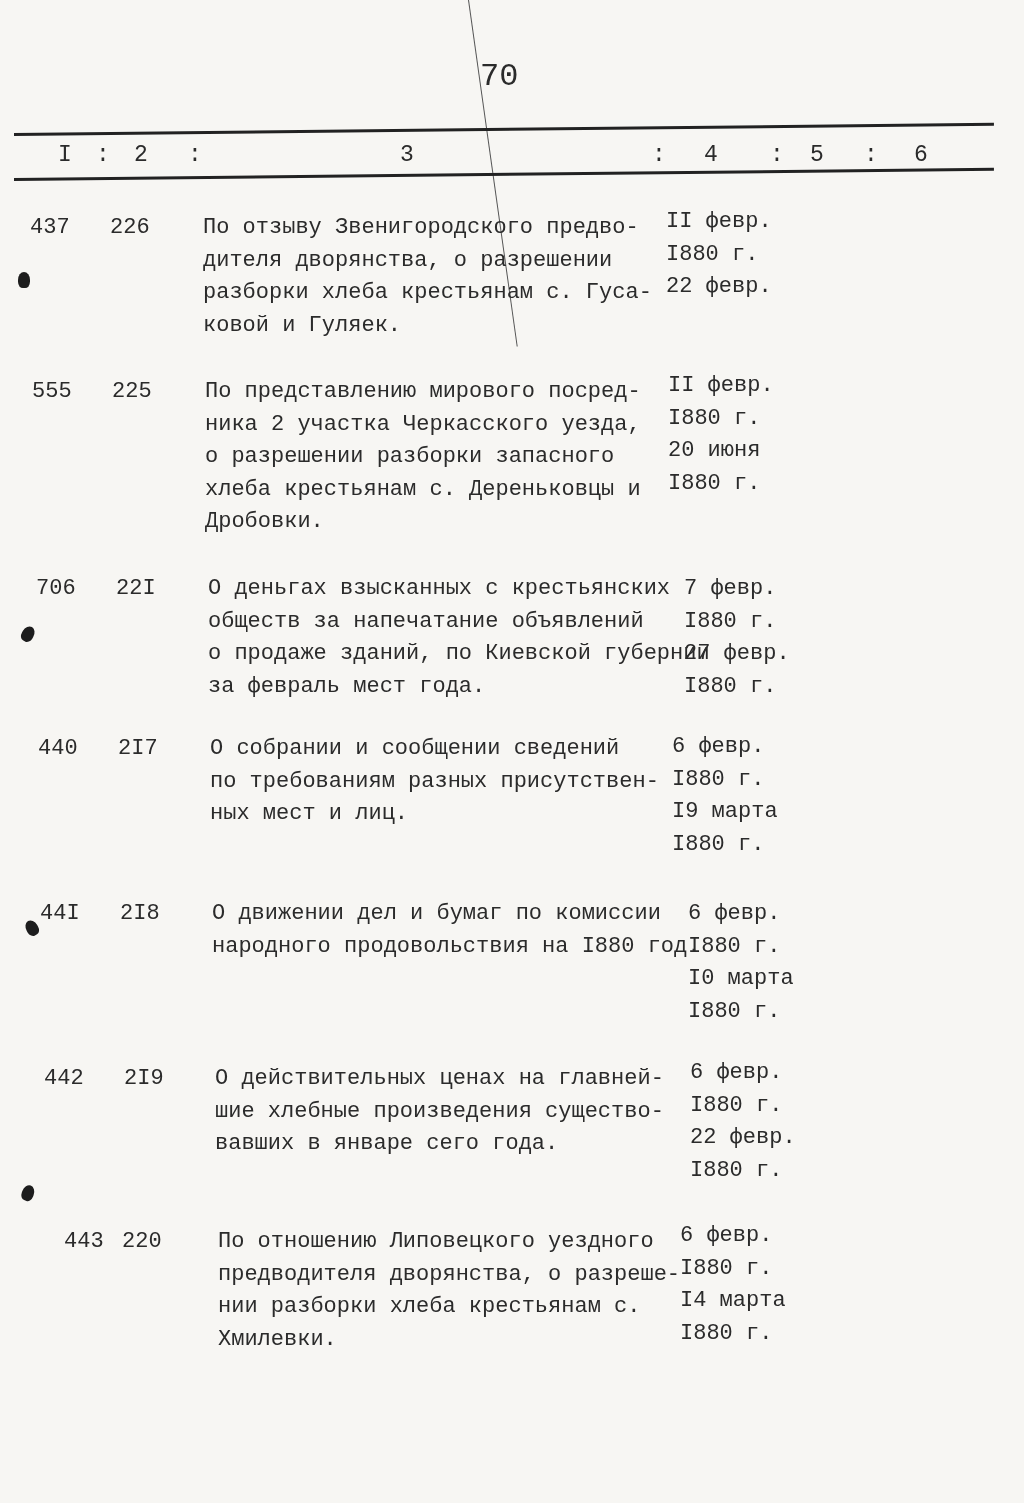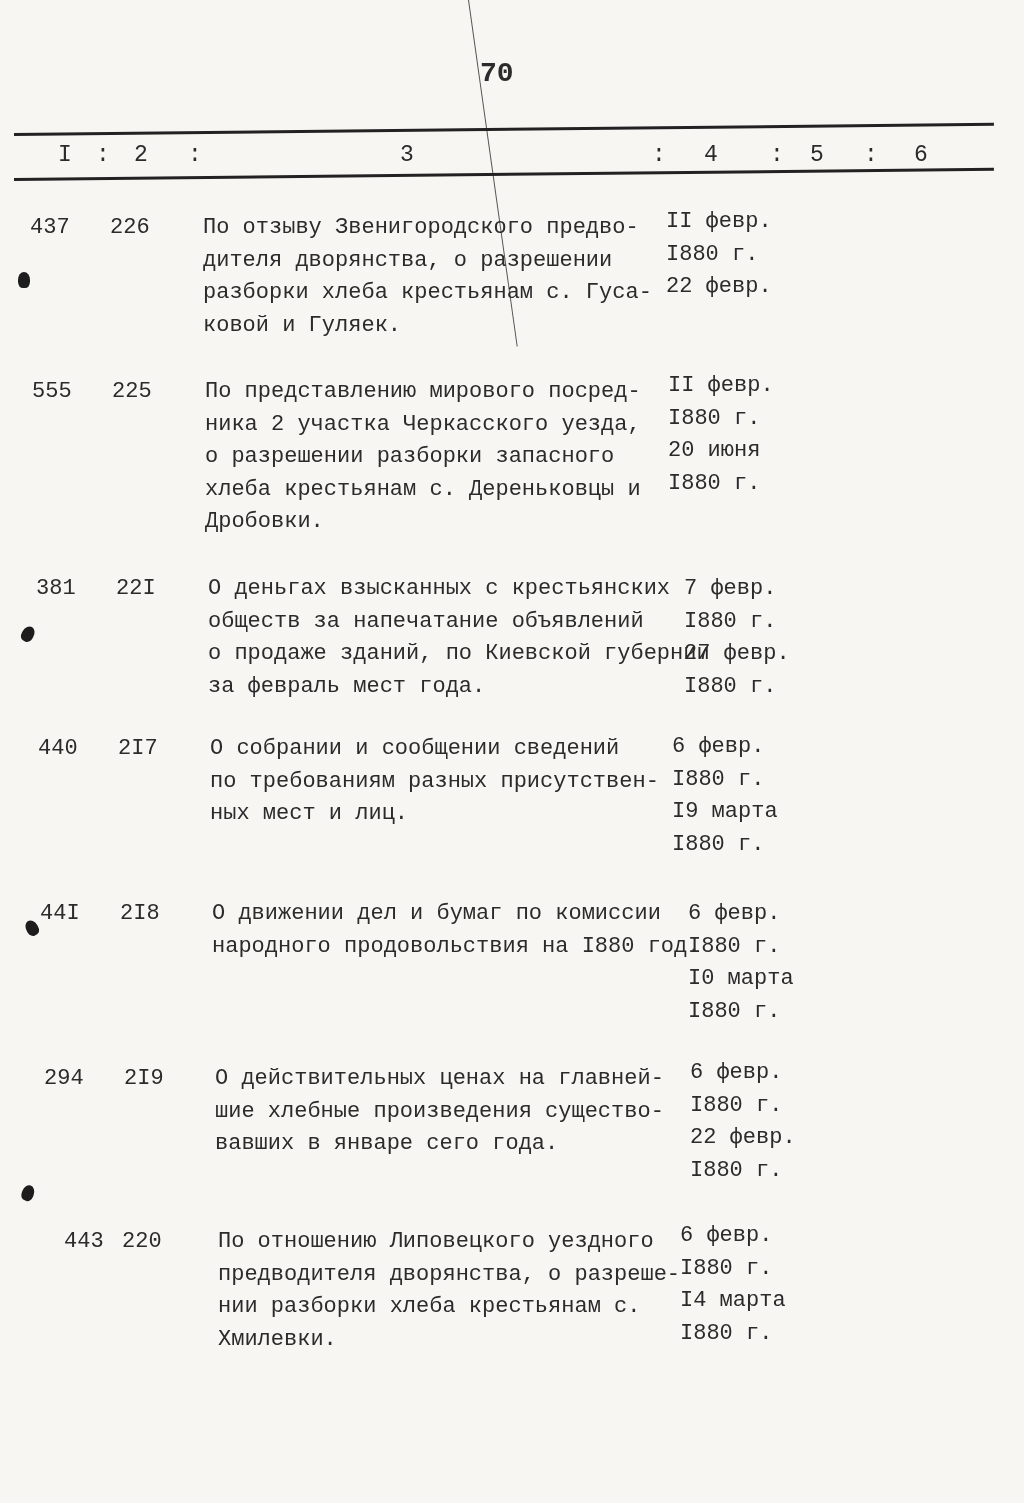--- a/index.html
+++ b/index.html
@@ -3,21 +3,21 @@
 <meta charset="utf-8">
 <style>
   html, body { margin: 0; padding: 0; }
   body {
     width: 1024px; height: 1503px; position: relative; overflow: hidden;
     background: #f7f6f3;
     font-family: "Liberation Mono", "DejaVu Sans Mono", monospace;
     color: #2b2b2b;
   }
   .page-number {
-    position: absolute; left: 480px; top: 58px; font-size: 28px; font-weight: bold;
+    position: absolute; left: 480px; top: 58px; font-size: 32px;
   }
   .stray-line {
     position: absolute; left: 468px; top: 0; width: 1px; height: 350px;
     background: #555; transform: rotate(-8deg); transform-origin: top left;
   }
   .rule { position: absolute; left: 14px; width: 980px; height: 3px; background: #222; }
   .rule.top { top: 133px; transform: rotate(-0.6deg); transform-origin: left; }
   .rule.bottom { top: 178px; transform: rotate(-0.6deg); transform-origin: left; }
   .header-row { position: absolute; top: 142px; left: 0; width: 1024px; height: 30px; font-size: 23px; }
   .header-row span { position: absolute; }
@@ -73,21 +73,21 @@
 о разрешении разборки запасного
 хлеба крестьянам с. Дереньковцы и
 Дробовки.</span>
   <span class="dates" style="left:668px;top:-6px">II февр.
 I880 г.
 20 июня
 I880 г.</span>
 </div>
 
 <div class="entry" style="top:573px">
-  <span class="num" style="left:36px">381</span>
+  <span class="num" style="left:36px">706</span>
   <span class="num" style="left:116px">22I</span>
   <span class="desc" style="left:208px">О деньгах взысканных с крестьянских
 обществ за напечатание объявлений
 о продаже зданий, по Киевской губернии
 за февраль мест года.</span>
   <span class="dates" style="left:684px">7 февр.
 I880 г.
 27 февр.
 I880 г.</span>
 </div>
@@ -111,21 +111,21 @@
   <span class="desc" style="left:212px">О движении дел и бумаг по комиссии
 народного продовольствия на I880 год.</span>
   <span class="dates" style="left:688px">6 февр.
 I880 г.
 I0 марта
 I880 г.</span>
 </div>
 <div class="mark" style="left:26px;top:920px;transform:rotate(-30deg)"></div>
 
 <div class="entry" style="top:1063px">
-  <span class="num" style="left:44px">294</span>
+  <span class="num" style="left:44px">442</span>
   <span class="num" style="left:124px">2I9</span>
   <span class="desc" style="left:215px">О действительных ценах на главней-
 шие хлебные произведения существо-
 вавших в январе сего года.</span>
   <span class="dates" style="left:690px;top:-6px">6 февр.
 I880 г.
 22 февр.
 I880 г.</span>
 </div>
 <div class="mark" style="left:22px;top:1185px;transform:rotate(20deg)"></div>

